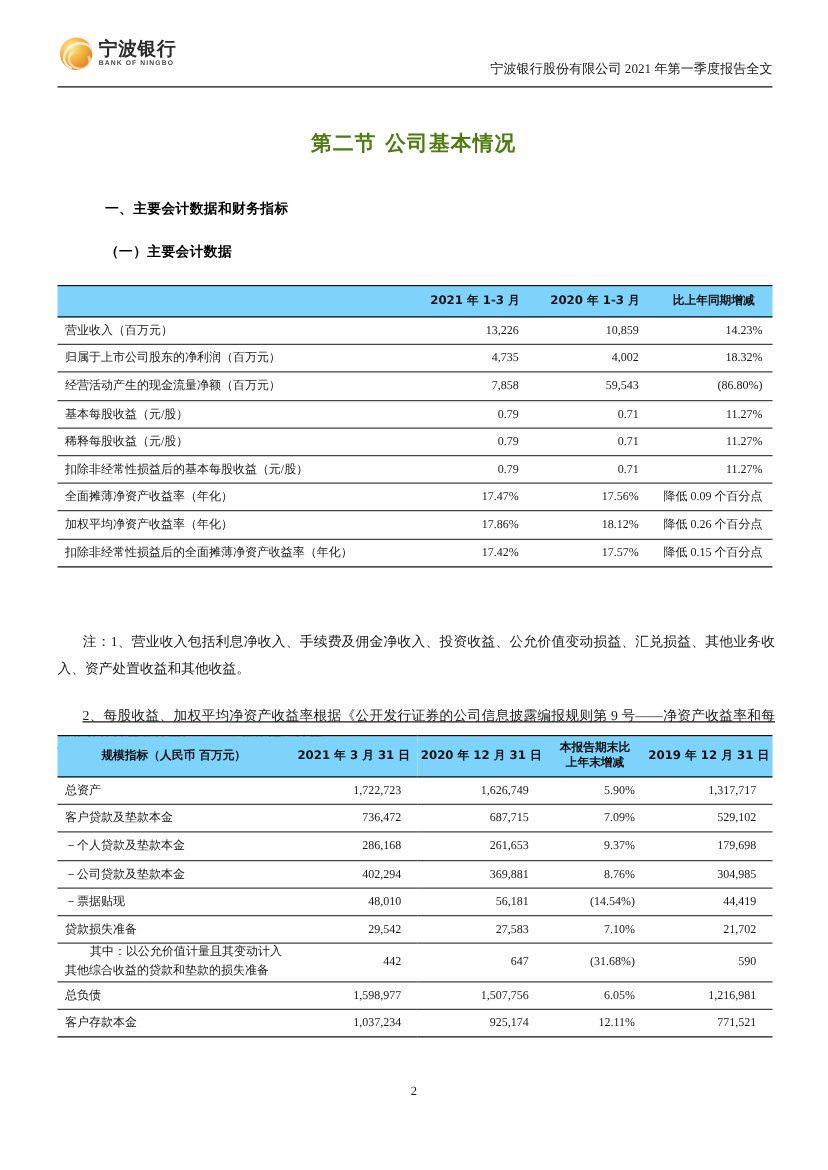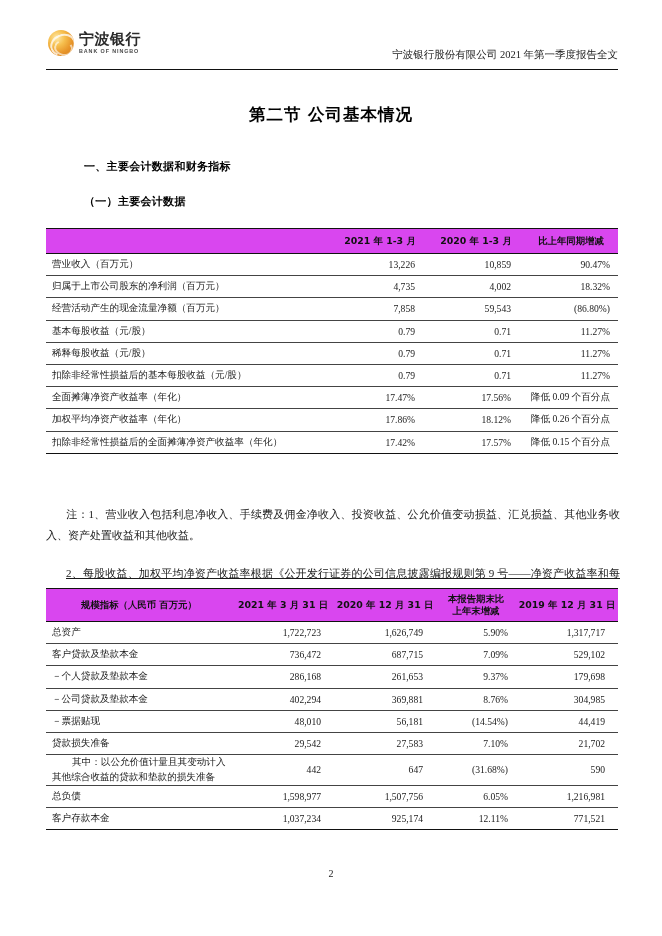--- a/index.html
+++ b/index.html
@@ -110,21 +110,21 @@
   .doc-title {
     position: absolute;
     left: 0;
     top: 104px;
     width: 662px;
     text-align: center;
     font-family: "DejaVu Sans", "Liberation Sans", sans-serif;
     font-size: 16.5px;
     font-weight: bold;
     letter-spacing: 1px;
-    color: #000000;
+    color: #4d7c0f;
   }
   .h1 {
     position: absolute;
     left: 84px;
     top: 159px;
     font-family: "DejaVu Sans", "Liberation Sans", sans-serif;
     font-size: 11px;
     font-weight: bold;
     color: #000;
     letter-spacing: .3px;
@@ -150,21 +150,21 @@
   }
   #table-accounting { left: 46px; top: 228px; width: 572px; }
   #table-scale      { left: 46px; top: 588px; width: 572px; }
 
   .tbl th, .tbl td {
     padding: 0;
     vertical-align: middle;
     border: none;
   }
   .tbl thead th {
-    background: #d946ef;
+    background: #7dd3fc;
     font-family: "DejaVu Sans", "Liberation Sans", sans-serif;
     font-weight: bold;
     font-size: 9.4px;
     color: #111;
     text-align: center;
     height: 24px;
     line-height: 1.25;
     border-top: 1.1px solid #111;
     border-bottom: 1.1px solid #111;
   }
@@ -261,21 +261,21 @@
         <th>2021 年 1-3 月</th>
         <th>2020 年 1-3 月</th>
         <th>比上年同期增减</th>
       </tr>
     </thead>
     <tbody>
       <tr>
         <td class="label">营业收入（百万元）</td>
         <td class="num">13,226</td>
         <td class="num">10,859</td>
-        <td class="num-pad">90.47%</td>
+        <td class="num-pad">14.23%</td>
       </tr>
       <tr>
         <td class="label">归属于上市公司股东的净利润（百万元）</td>
         <td class="num">4,735</td>
         <td class="num">4,002</td>
         <td class="num-pad">18.32%</td>
       </tr>
       <tr>
         <td class="label">经营活动产生的现金流量净额（百万元）</td>
         <td class="num">7,858</td>

